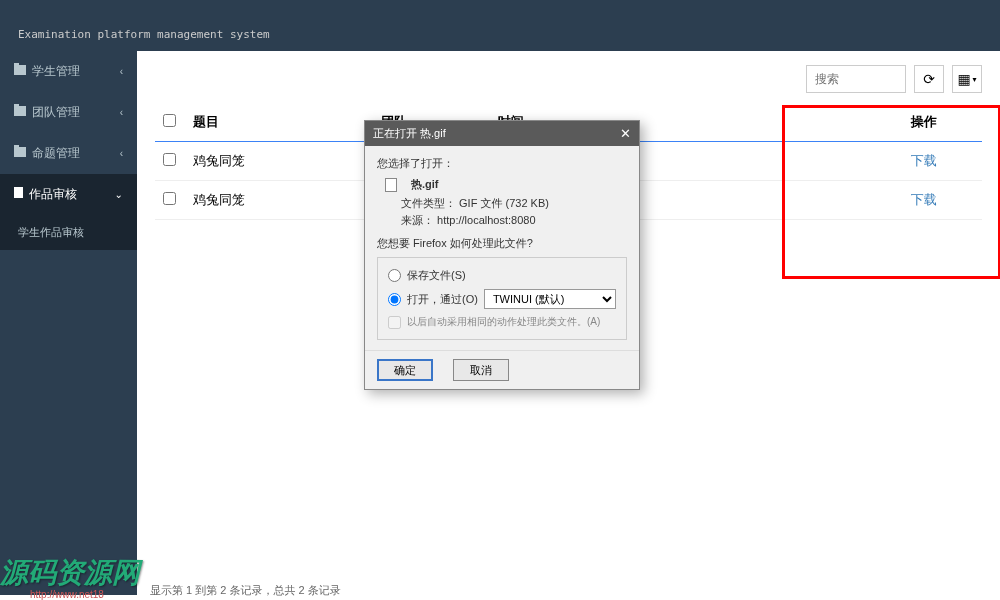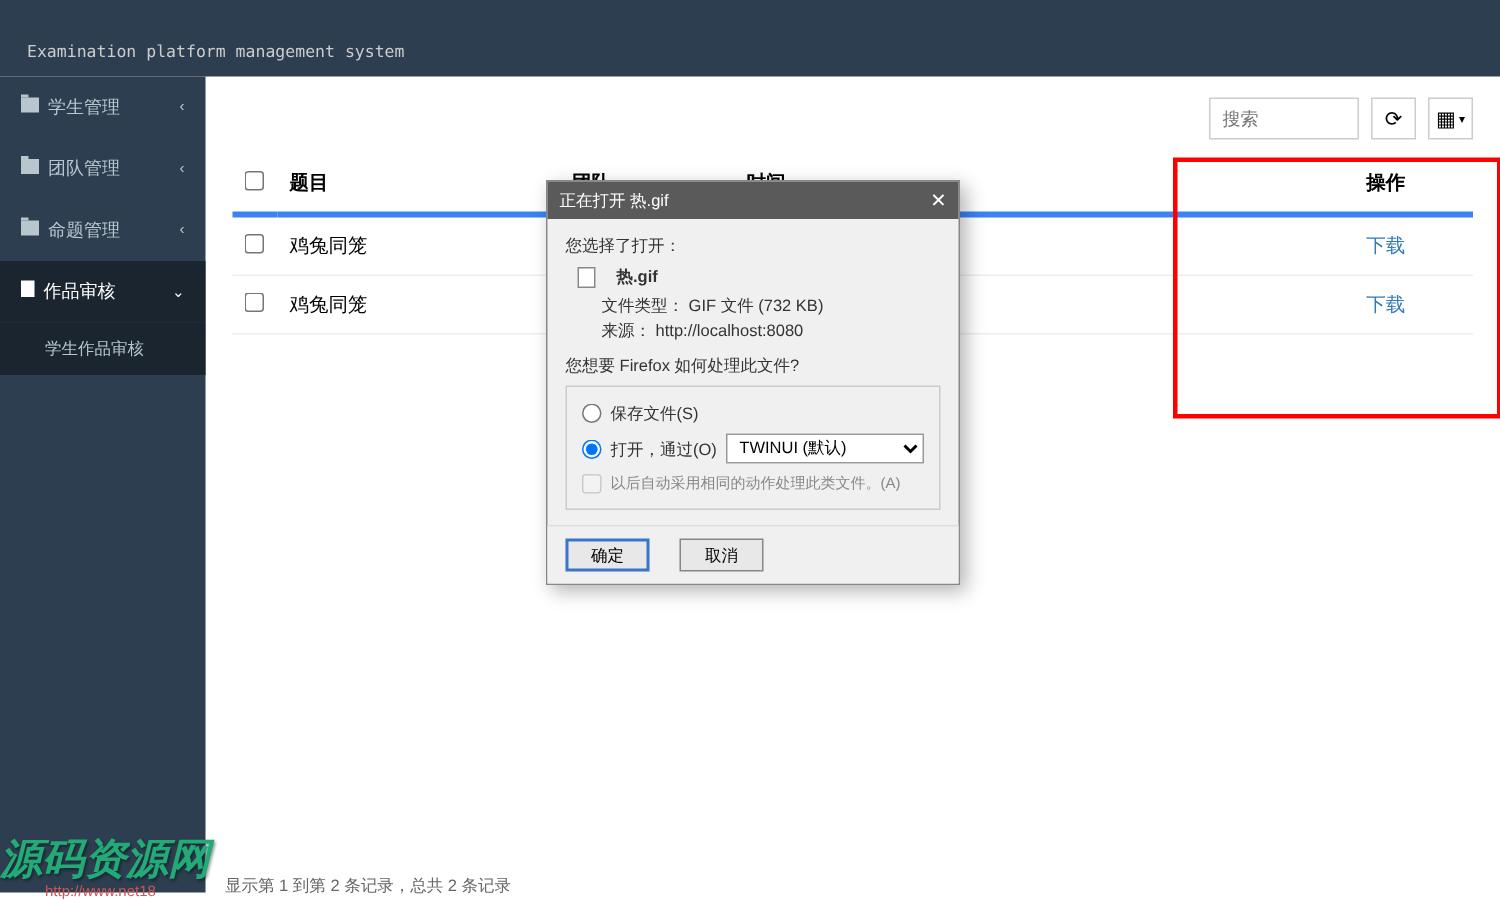--- a/index.html
+++ b/index.html
@@ -4,31 +4,31 @@
 <style>
 * { margin: 0; padding: 0; box-sizing: border-box; font-family: "Microsoft YaHei", Arial, sans-serif; }
 body { background: #fff; width: 1000px; height: 600px; overflow: hidden; position: relative; }
 .header { background: #2c3e50; color: #fff; padding: 10px 18px; }
 .header-title { font-size: 18px; font-weight: normal; letter-spacing: 2px; }
 .header-sub { font-size: 11px; color: #ccc; font-family: monospace; margin-top: 18px; }
 .main { display: flex; height: calc(600px - 56px); }
 .sidebar { width: 137px; background: #2c3e50; color: #b8c7ce; font-size: 12px; }
 .side-item { padding: 12px 14px; display: flex; align-items: center; justify-content: space-between; cursor: pointer; }
 .side-item.active { background: #1a2530; color: #fff; }
-.side-sub { padding: 10px 14px 10px 30px; background: #1a2530; color: #b8c7ce; font-size: 11px; cursor: pointer; }
+.side-sub { padding: 10px 14px 10px 18px; background: #1a2530; color: #b8c7ce; font-size: 11px; cursor: pointer; }
 .folder-icon { display: inline-block; width: 12px; height: 10px; background: #b8c7ce; margin-right: 6px; position: relative; }
 .folder-icon::before { content: ''; position: absolute; top: -2px; left: 0; width: 5px; height: 2px; background: #b8c7ce; }
 .file-icon { display: inline-block; width: 9px; height: 11px; background: #fff; margin-right: 6px; position: relative; }
 .chev { font-size: 10px; }
 .content { flex: 1; padding: 14px 18px 0 18px; position: relative; }
 .toolbar { display: flex; justify-content: flex-end; gap: 8px; margin-bottom: 10px; }
 .search { width: 100px; height: 28px; border: 1px solid #ccc; padding: 0 8px; font-size: 12px; }
 .tbtn { width: 30px; height: 28px; border: 1px solid #ccc; background: #fff; display: flex; align-items: center; justify-content: center; cursor: pointer; font-size: 14px; }
 table { width: 100%; border-collapse: collapse; font-size: 13px; }
-th { text-align: left; padding: 10px 8px; border-bottom: 4px solid #3b82f6; font-weight: bold; }
+th { text-align: left; padding: 10px 8px; border-bottom: 1px solid #3b82f6; font-weight: bold; }
 td { padding: 10px 8px; border-bottom: 1px solid #eee; }
 .chk { width: 30px; }
 .dl-link { color: #337ab7; cursor: pointer; }
 .ops-col { text-align: center; }
 .red-box { position: absolute; border: 3px solid red; top: 54px; right: -1px; width: 219px; height: 174px; pointer-events: none; }
 .pager { position: absolute; bottom: 2px; left: 150px; font-size: 11px; color: #666; }
 .watermark { position: absolute; bottom: 8px; left: 0; font-size: 28px; font-weight: bold; font-style: italic; color: #2a7; text-shadow: 1px 1px 2px rgba(0,0,0,.4); pointer-events: none; }
 .watermark-sub { position: absolute; bottom: 0; left: 30px; font-size: 10px; color: #c55; pointer-events: none; }
 
 .dialog { position: absolute; top: 120px; left: 364px; width: 276px; background: #f0f0f0; border: 1px solid #888; box-shadow: 4px 4px 12px rgba(0,0,0,.3); font-size: 11px; z-index: 10; }

